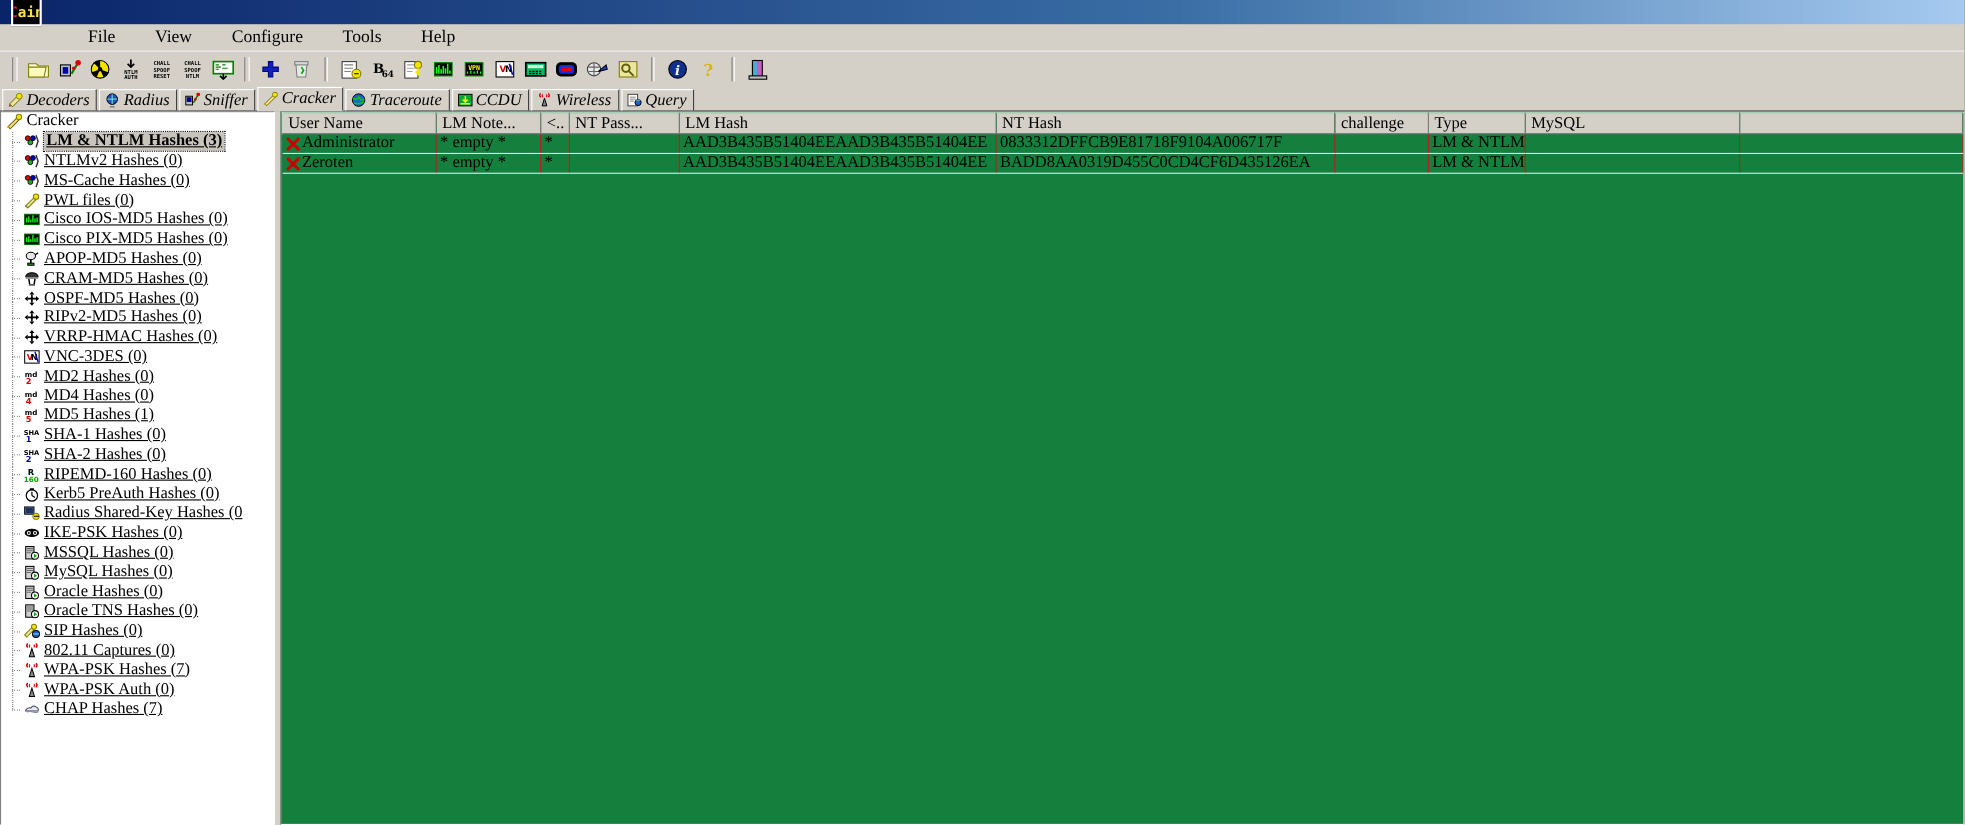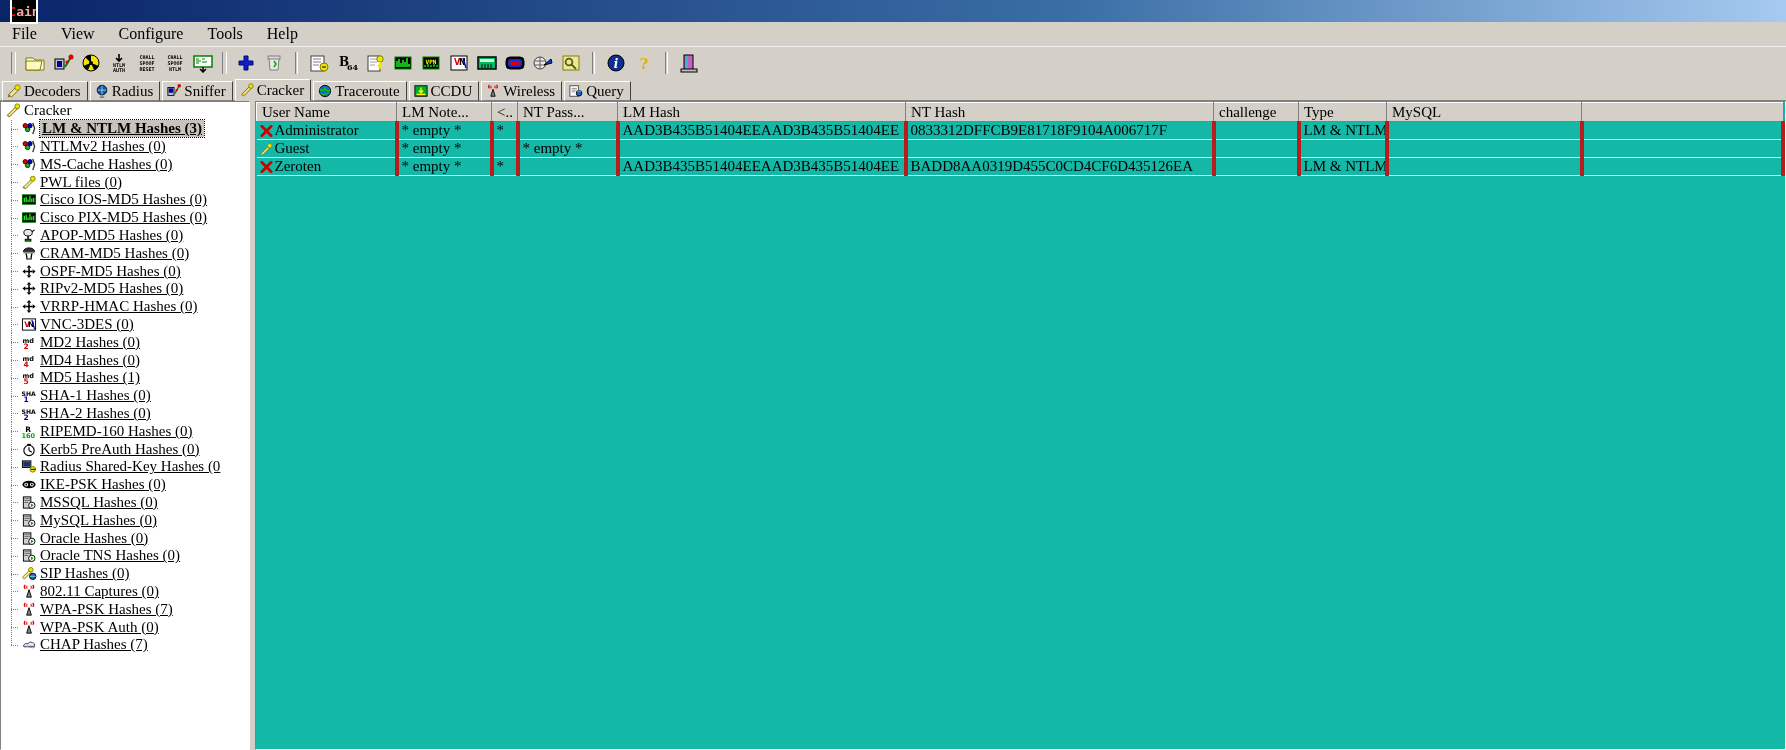--- a/index.html
+++ b/index.html
@@ -19,26 +19,26 @@
     display:flex;align-items:flex-start;position:relative;flex:0 0 auto;
   }
   .app-icon{
     width:28px;height:26px;margin-left:10px;margin-top:-2px;
     background:#000;border:2px solid #fff;box-sizing:border-box;
     position:relative;display:flex;align-items:center;justify-content:center;
     font-family:"DejaVu Sans Mono",monospace;font-size:13px;font-weight:bold;
     line-height:1;overflow:hidden;z-index:5;
   }
   .app-icon .c{color:#e01b1b;}
-  .app-icon .ain{color:#fca5a5;}
+  .app-icon .ain{color:#fde047;}
 
   
   .menubar{
     height:24px;background:#d4d0c8;display:flex;align-items:center;
-    gap:0px;flex:0 0 auto;text-align:center;
+    padding-left:68px;gap:12px;flex:0 0 auto;text-align:center;
   }
   .menubar .mi{
     padding:2px 12px;font-size:16px;color:#000;
     font-family:"Liberation Serif",serif;cursor:default;
   }
 
   
   .toolbar{
     height:32px;background:#d4d0c8;display:flex;align-items:center;
     padding-left:6px;flex:0 0 auto;
@@ -68,21 +68,21 @@
   .tabstrip:after{
     content:"";position:absolute;left:0;right:0;bottom:0;height:1px;background:#808080;
   }
   .tab{
     height:20px;display:flex;align-items:center;gap:3px;
     padding:0 6px 0 4px;margin-right:2px;
     background:#d4d0c8;
     border-top:1px solid #fff;border-left:1px solid #fff;
     border-right:1px solid #404040;border-bottom:1px solid #808080;
     font-size:15px;font-family:"Liberation Serif",serif;white-space:nowrap;
-    cursor:default;position:relative;z-index:2;box-sizing:border-box;
+    cursor:default;position:relative;z-index:2;box-sizing:border-box;font-style:italic;
   }
   .tab.active{
     height:22px;background:#d4d0c8;border-bottom:1px solid #d4d0c8;
     z-index:3;
   }
   .tab .tico{width:14px;height:14px;display:block;flex:0 0 auto;}
 
   
   .content{flex:1 1 auto;display:flex;min-height:0;background:#d4d0c8;}
 
@@ -109,38 +109,38 @@
     content:"";position:absolute;left:10px;top:50%;width:8px;height:1px;
     background:repeating-linear-gradient(to right,#808080 0 1px,transparent 1px 2px);
   }
   .tnode.last:before{height:50%;bottom:auto;}
   .tnode .nico{width:16px;height:15px;margin-right:3px;flex:0 0 auto;display:block;z-index:2;}
   .tnode .nlabel{z-index:2;}
   .tnode.sel .nlabel{background:#c8c4bc;font-weight:bold;padding:0 2px;outline:1px dotted #000;}
 
   
   .listwrap{
-    flex:1 1 auto;min-width:0;background:#14b8a6;overflow:hidden;
+    flex:1 1 auto;min-width:0;background:#15803d;overflow:hidden;
     border-top:1px solid #808080;border-left:1px solid #808080;
     border-right:1px solid #fff;border-bottom:1px solid #fff;
     box-sizing:border-box;display:flex;flex-direction:column;
   }
   table.lv{border-collapse:collapse;table-layout:fixed;width:100%;}
   table.lv th{
     background:#d4d0c8;font-weight:normal;text-align:left;
     font-size:15px;font-family:"Liberation Serif",serif;
     height:19px;padding:0 0 0 5px;
     border-top:1px solid #fff;border-left:1px solid #fff;
     border-right:1px solid #808080;border-bottom:1px solid #808080;
     box-sizing:border-box;white-space:nowrap;overflow:hidden;cursor:default;
   }
   table.lv td{
     height:17px;padding:0 0 0 3px;font-size:15px;
     font-family:"Liberation Serif",serif;
-    border-right:4px solid #b91c1c;border-bottom:1px solid #e8e8e8;
+    border-right:1px solid #b91c1c;border-bottom:1px solid #e8e8e8;
     white-space:nowrap;overflow:hidden;box-sizing:border-box;
     vertical-align:middle;
   }
   .ucell{display:flex;align-items:center;gap:2px;}
   .ucell .uico{width:13px;height:14px;flex:0 0 auto;display:block;}
   .mono{font-family:"Liberation Serif",serif;letter-spacing:0px;margin-top:33px;}
 </style>
 </head>
 <body>
 
@@ -741,41 +741,20 @@
             <td>*</td>
             <td></td>
             <td class="mono">AAD3B435B51404EEAAD3B435B51404EE</td>
             <td class="mono">0833312DFFCB9E81718F9104A006717F</td>
             <td></td>
             <td>LM &amp; NTLM</td>
             <td></td>
             <td></td>
           </tr>
 
-          <tr>
-            <td>
-              <span class="ucell">
-                <svg class="uico" viewBox="0 0 14 14">
-                    <path d="M1 12 l7 -7 l1.6 1.6 l-7 7 z" fill="#f2e98a" stroke="#807000" stroke-width="0.8"></path>
-                    <circle cx="10.5" cy="3.5" r="2.4" fill="#f5e400" stroke="#808000" stroke-width="0.8"></circle>
-                    <path d="M0.6 13 l0.6 -1.6 l1.6 1.6 z" fill="#909090"></path>
-                  </svg>
-                <span>Guest</span>
-              </span>
-            </td>
-            <td>* empty *</td>
-            <td></td>
-            <td>* empty *</td>
-            <td class="mono"></td>
-            <td class="mono"></td>
-            <td></td>
-            <td></td>
-            <td></td>
-            <td></td>
-          </tr>
 
           <tr>
             <td>
               <span class="ucell">
                 <svg class="uico" viewBox="0 0 14 14">
                     <path d="M2 2 L12 12 M12 2 L2 12" stroke="#cc0000" stroke-width="3" stroke-linecap="round"></path>
                   </svg>
                 <span>Zeroten</span>
               </span>
             </td>

